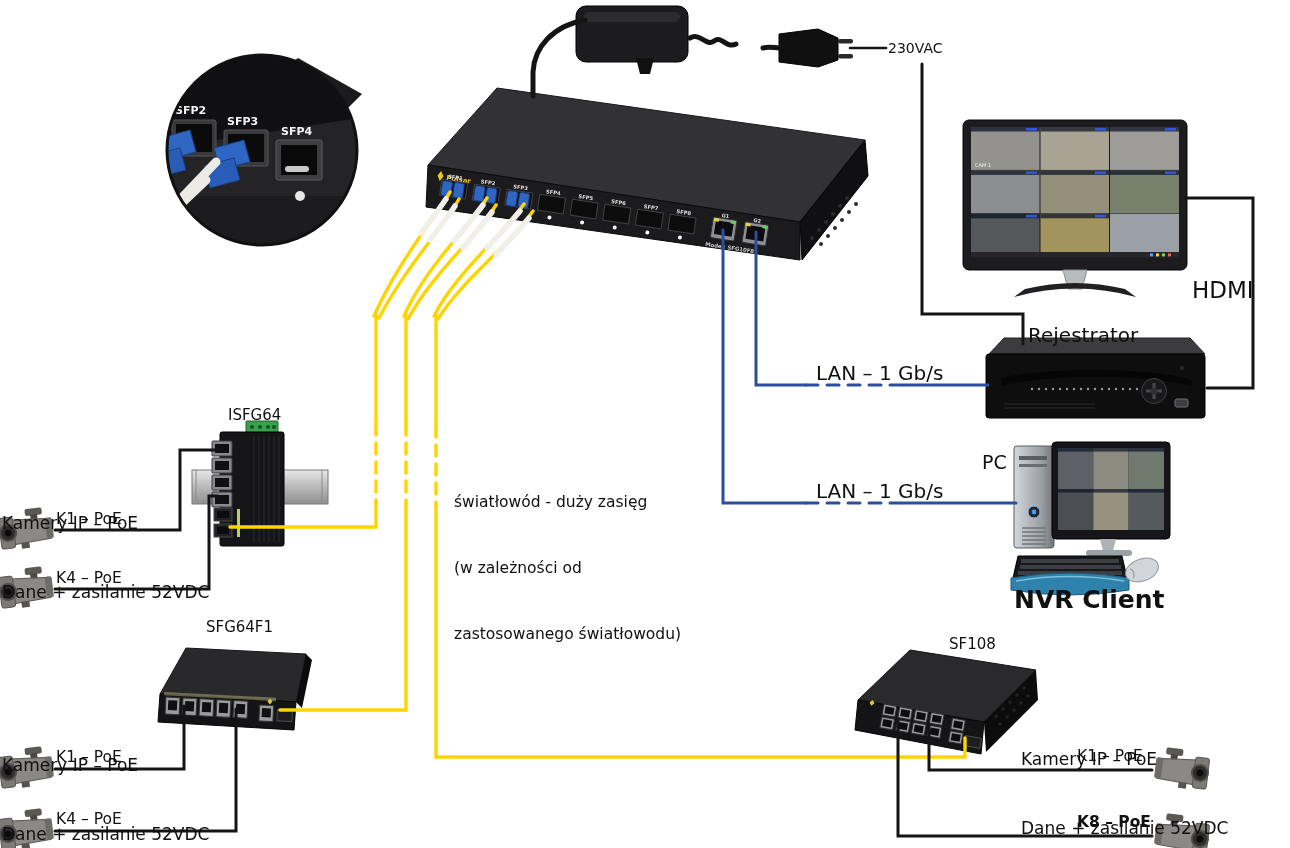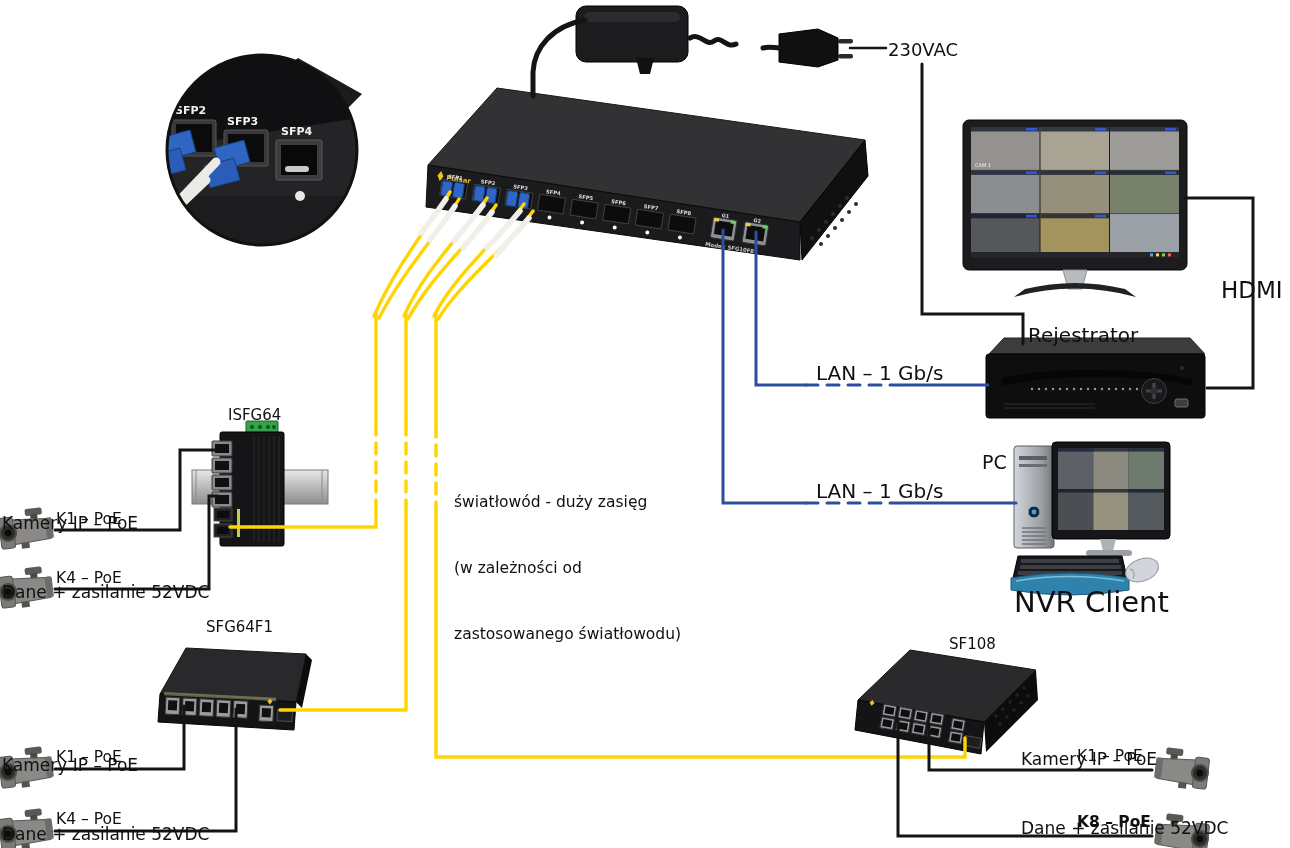--- a/index.html
+++ b/index.html
@@ -1,21 +1,21 @@
 <!DOCTYPE html>
 <html><head>
 <meta charset="utf-8">
 <style>
   html,body{margin:0;padding:0;background:#fff;}
   .canvas{position:relative;width:1290px;height:848px;background:#ffffff;overflow:hidden;
           font-family:"DejaVu Sans",sans-serif;color:#101010;}
   .layer{position:absolute;left:0;top:0;pointer-events:none;}
   .lbl{position:absolute;white-space:pre;line-height:1.15;}
-  .fs15{font-size:15px;} .fs16{font-size:20px;} .fs17{font-size:18px;}
-  .fs19{font-size:19px;} .fs23{font-size:23px;margin-left:29px;} .fs27{font-size:29px;}
+  .fs15{font-size:15px;} .fs16{font-size:20px;} .fs17{font-size:14px;}
+  .fs19{font-size:19px;} .fs23{font-size:23px;} .fs27{font-size:25px;font-weight:bold;}
   .info{font-size:17px;line-height:23px;}
 </style>
 </head>
 <body>
 
 <div class="canvas">
 
   <svg class="layer" width="1290" height="848" viewBox="0 0 1290 848">
     <defs>
       <clipPath id="insetClip">

